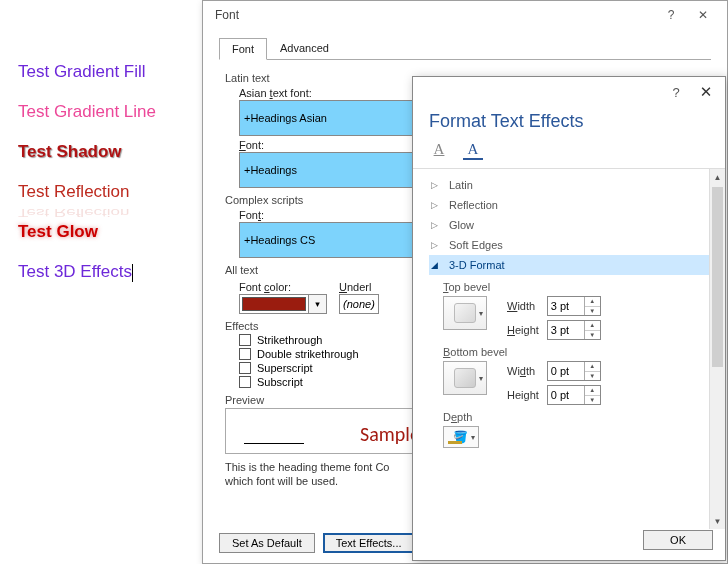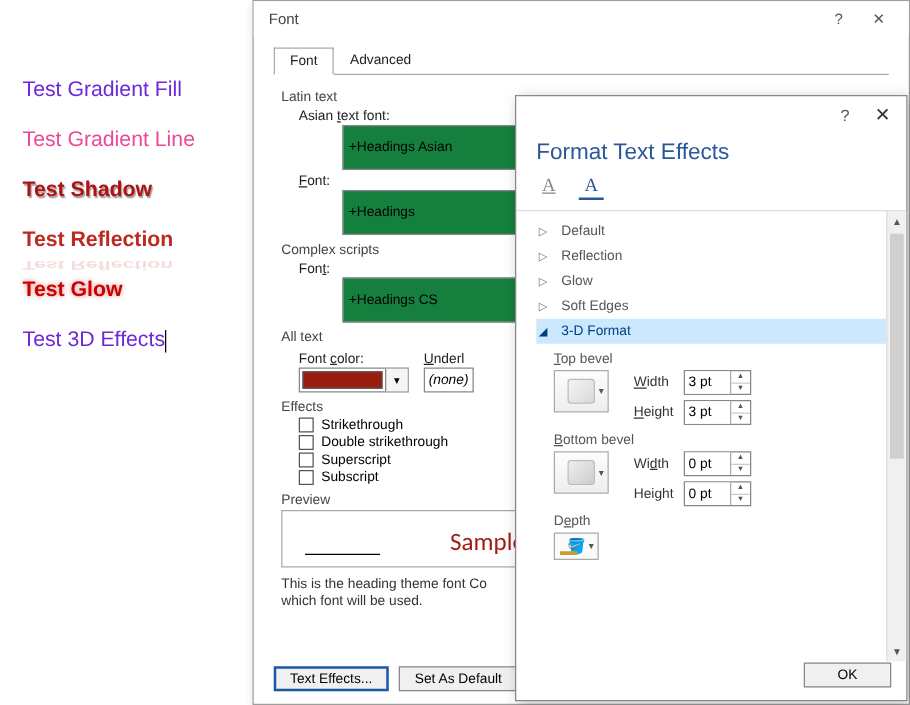--- a/index.html
+++ b/index.html
@@ -4,40 +4,40 @@
 <style>
   * { box-sizing: border-box; font-family: "Segoe UI", Tahoma, sans-serif; }
   body { margin: 0; width: 728px; height: 564px; background: #fff; position: relative; font-size: 11px; color: #000; }
   
   
   .samples { position: absolute; left: 18px; top: 62px; display: flex; flex-direction: column; gap: 20px; }
   .samples > div { font-size: 17px; }
   .s-gradfill { color: #6d28d9; }
   .s-gradline { color: #ec4899; }
   .s-shadow { color: #b01213; font-weight: bold; text-shadow: 1px 1px 1px #999; }
-  .s-reflection { color: #bd2a1f; position: relative; font-weight: bold; }
+  .s-reflection { color: #bd2a1f; position: relative; }
   .s-reflection::after { content: attr(data-text); position: absolute; left: 0; top: 100%; transform: scaleY(-0.6); opacity: 0.15; color: #bd2a1f; }
   .s-glow { color: #c00; font-weight: bold; text-shadow: 0 0 4px rgba(200,60,60,.6); }
   .s-3d { color: #6d28d9; }
   .cursor { border-left: 1px solid #000; display: inline-block; height: 18px; vertical-align: middle; }
 
   
   .font-dlg { position: absolute; left: 202px; top: 0; width: 526px; height: 564px; background: #fff; border: 1px solid #9e9e9e; box-shadow: 2px 2px 8px rgba(0,0,0,.2); }
   .font-dlg .title { height: 28px; display: flex; align-items: center; padding: 0 8px; background: #fff; color: #444; font-size: 12px; }
   .font-dlg .title .ttl { flex: 1; padding-left: 4px; }
   .font-dlg .title .help, .font-dlg .title .close { width: 32px; text-align: center; color: #555; font-size: 12px; }
   .tabs { display: flex; padding: 8px 16px 0 16px; }
   .tab { padding: 4px 12px; font-size: 11px; color: #222; border: 1px solid transparent; }
   .tab.active { border: 1px solid #aaa; border-bottom: 1px solid #fff; background: #fff; position: relative; top: 1px; }
   .tab-body { border-top: 1px solid #aaa; margin: 0 16px; padding: 6px 6px 0 6px; }
   .grp-label { color: #444; margin: 6px 0 2px 0; }
   .sub { margin-left: 14px; }
   .lbl { color: #222; margin: 3px 0 1px 0; display: block; }
   .lbl .ul { text-decoration: underline; }
-  .input { width: 210px; height: 20px; border: 1px solid #888; background: #15803d; padding: 17px 4px; font-size: 11px; margin-left: 35px; }
+  .input { width: 210px; height: 20px; border: 1px solid #888; background: #7dd3fc; padding: 17px 4px; font-size: 11px; }
   .row { display: flex; align-items: center; gap: 12px; }
   .color-combo { width: 88px; height: 20px; border: 1px solid #888; display: inline-flex; }
   .color-swatch { flex: 1; background: #9a1c0f; border: 1px solid #555; margin: 2px; }
   .combo-btn { width: 18px; border-left: 1px solid #888; display: flex; align-items: center; justify-content: center; background: #f5f5f5; font-size: 9px; }
   .small-input { width: 40px; height: 20px; border: 1px solid #888; padding: 1px 3px; font-size: 11px; font-style: italic; }
   .chk { display: flex; align-items: center; gap: 6px; margin: 2px 0; }
   .chkbox { width: 12px; height: 12px; border: 1px solid #555; background: #fff; }
   .preview-box { border: 1px solid #aaa; width: 330px; height: 46px; display: flex; align-items: flex-end; justify-content: center; padding-bottom: 7px; position: relative; margin-top: 2px; }
   .preview-box .underline { position: absolute; left: 18px; bottom: 9px; width: 60px; border-bottom: 1px solid #000; }
   .preview-box .sample { color: #a31b12; font-size: 20px; font-family: Calibri, sans-serif; }
@@ -160,22 +160,22 @@
     </div>
 
     <div class="grp-label">Preview</div>
     <div class="preview-box">
       <div class="underline"></div>
       <span class="sample">Sample</span>
     </div>
     <div class="desc">This is the heading theme font Co<br>which font will be used.</div>
   </div>
   <div class="footer">
+    <div class="btn">Set As Default</div>
     <div class="btn hl">Text Effects...</div>
-    <div class="btn">Set As Default</div>
   </div>
 </div>
 
 <div class="fte">
   <div class="title">
     <span class="help">?</span>
     <span class="close">✕</span>
   </div>
   <div class="fte-head">Format Text Effects</div>
   <div class="fte-icons">
@@ -183,21 +183,21 @@
     <div class="mini-icon active">A</div>
   </div>
   <div class="fte-body">
     <div class="scrollbar">
       <div class="arr">▲</div>
       <div class="thumb"></div>
       <div class="arr" style="position:absolute;bottom:0;width:100%;">▼</div>
     </div>
     <div class="exp">
         <span class="tri">▷</span>
-        <span>Default</span>
+        <span>Latin</span>
       </div>
     <div class="exp">
         <span class="tri">▷</span>
         <span>Reflection</span>
       </div>
     <div class="exp">
         <span class="tri">▷</span>
         <span>Glow</span>
       </div>
     <div class="exp">

